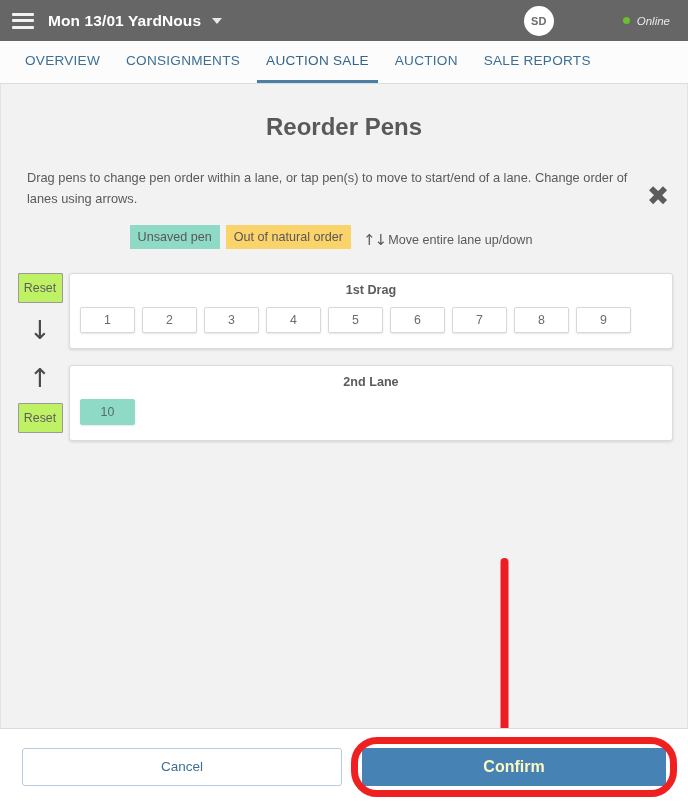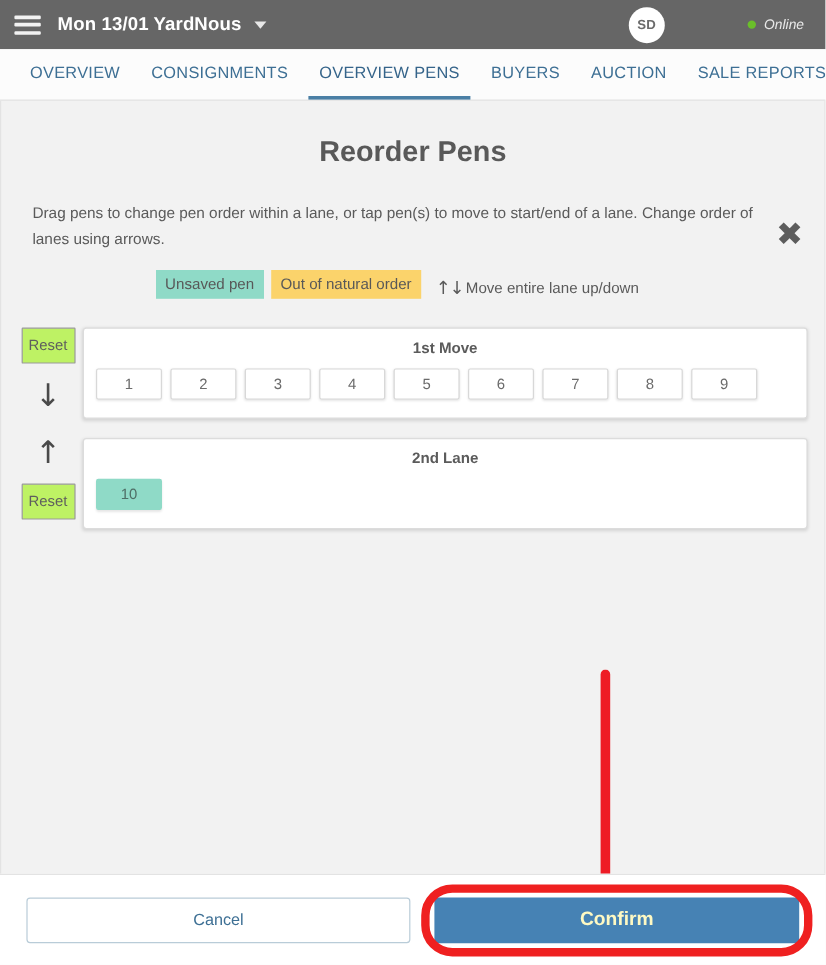--- a/index.html
+++ b/index.html
@@ -302,22 +302,21 @@
     <div class="avatar">SD</div>
     <div class="status-wrap">
       <div class="status-dot"></div>
       <div class="status-text">Online</div>
     </div>
   </div>
 
   <div class="navbar">
     <div class="nav-tab">OVERVIEW</div>
     <div class="nav-tab">CONSIGNMENTS</div>
-    <div class="nav-tab active">OVERVIEW PENS</div>
-    <div class="nav-tab">BUYERS</div>
+    <div class="nav-tab active">AUCTION SALE</div>
     <div class="nav-tab">AUCTION</div>
     <div class="nav-tab">SALE REPORTS</div>
   </div>
 
   <div class="content">
 
     <div class="close-x">✖</div>
 
     <div class="modal-title">Reorder Pens</div>
 
@@ -333,21 +332,21 @@
     </div>
 
     <div class="lanes">
 
       <div class="lane-block">
         <div class="lane-side">
           <div class="reset-btn">Reset</div>
           <div class="lane-arrow" style="margin-top:14px;">↓</div>
         </div>
         <div class="lane-card">
-          <div class="lane-label">1st Move</div>
+          <div class="lane-label">1st Drag</div>
           <div class="pen-row">
             <div class="pen">1</div>
             <div class="pen">2</div>
             <div class="pen">3</div>
             <div class="pen">4</div>
             <div class="pen">5</div>
             <div class="pen">6</div>
             <div class="pen">7</div>
             <div class="pen">8</div>
             <div class="pen">9</div>

